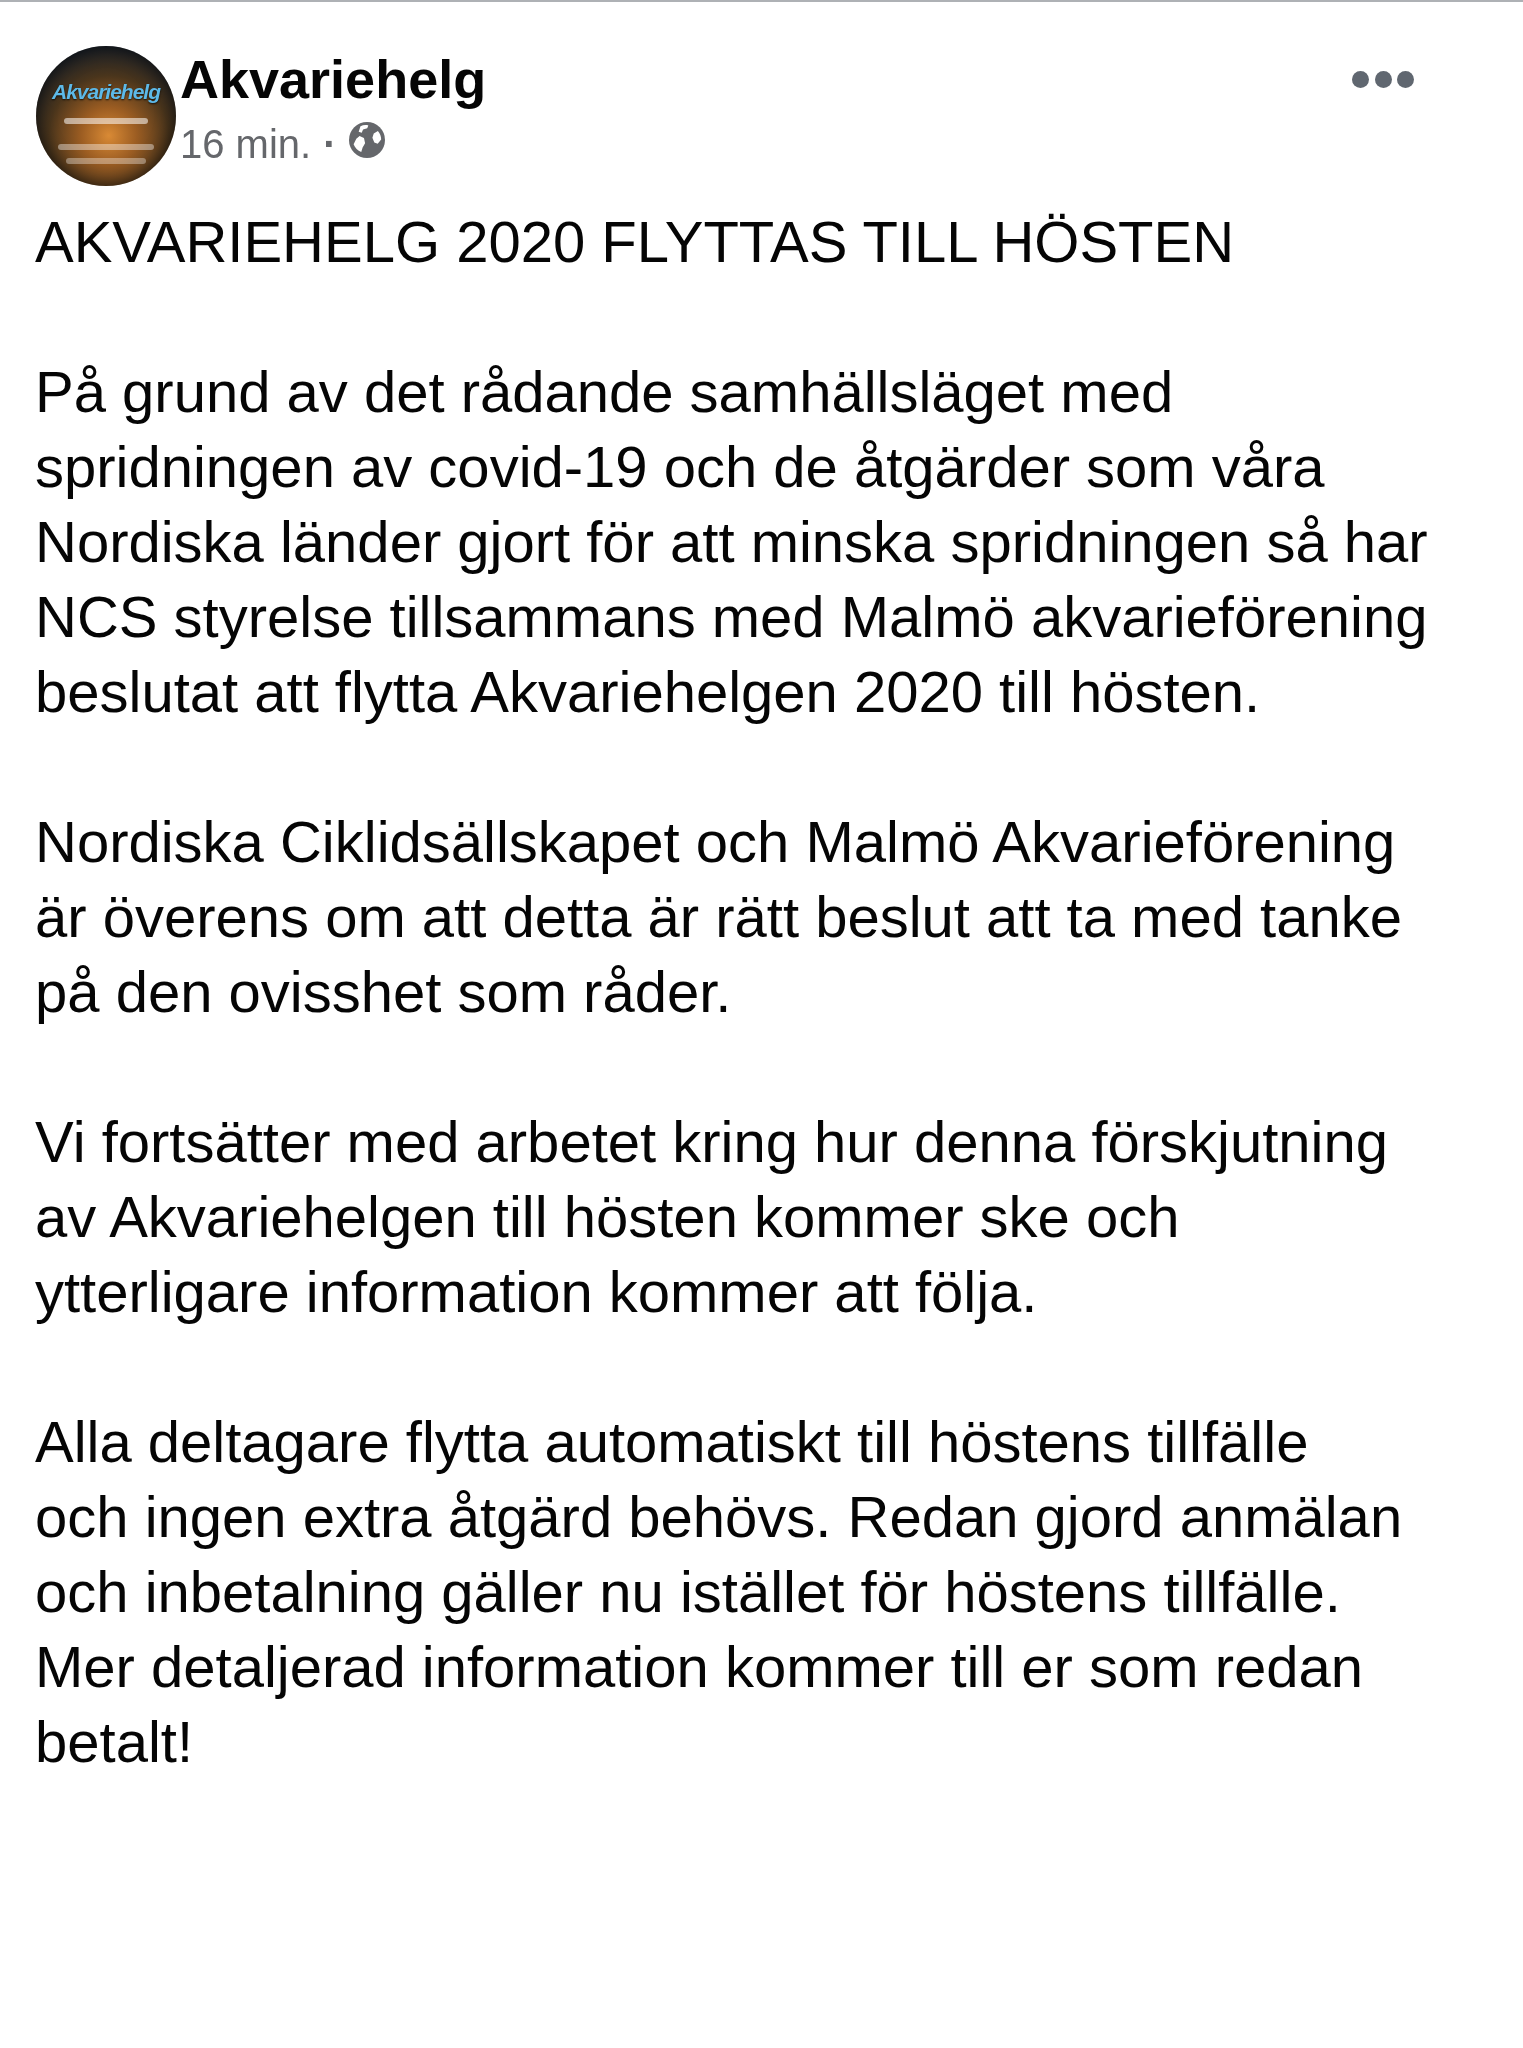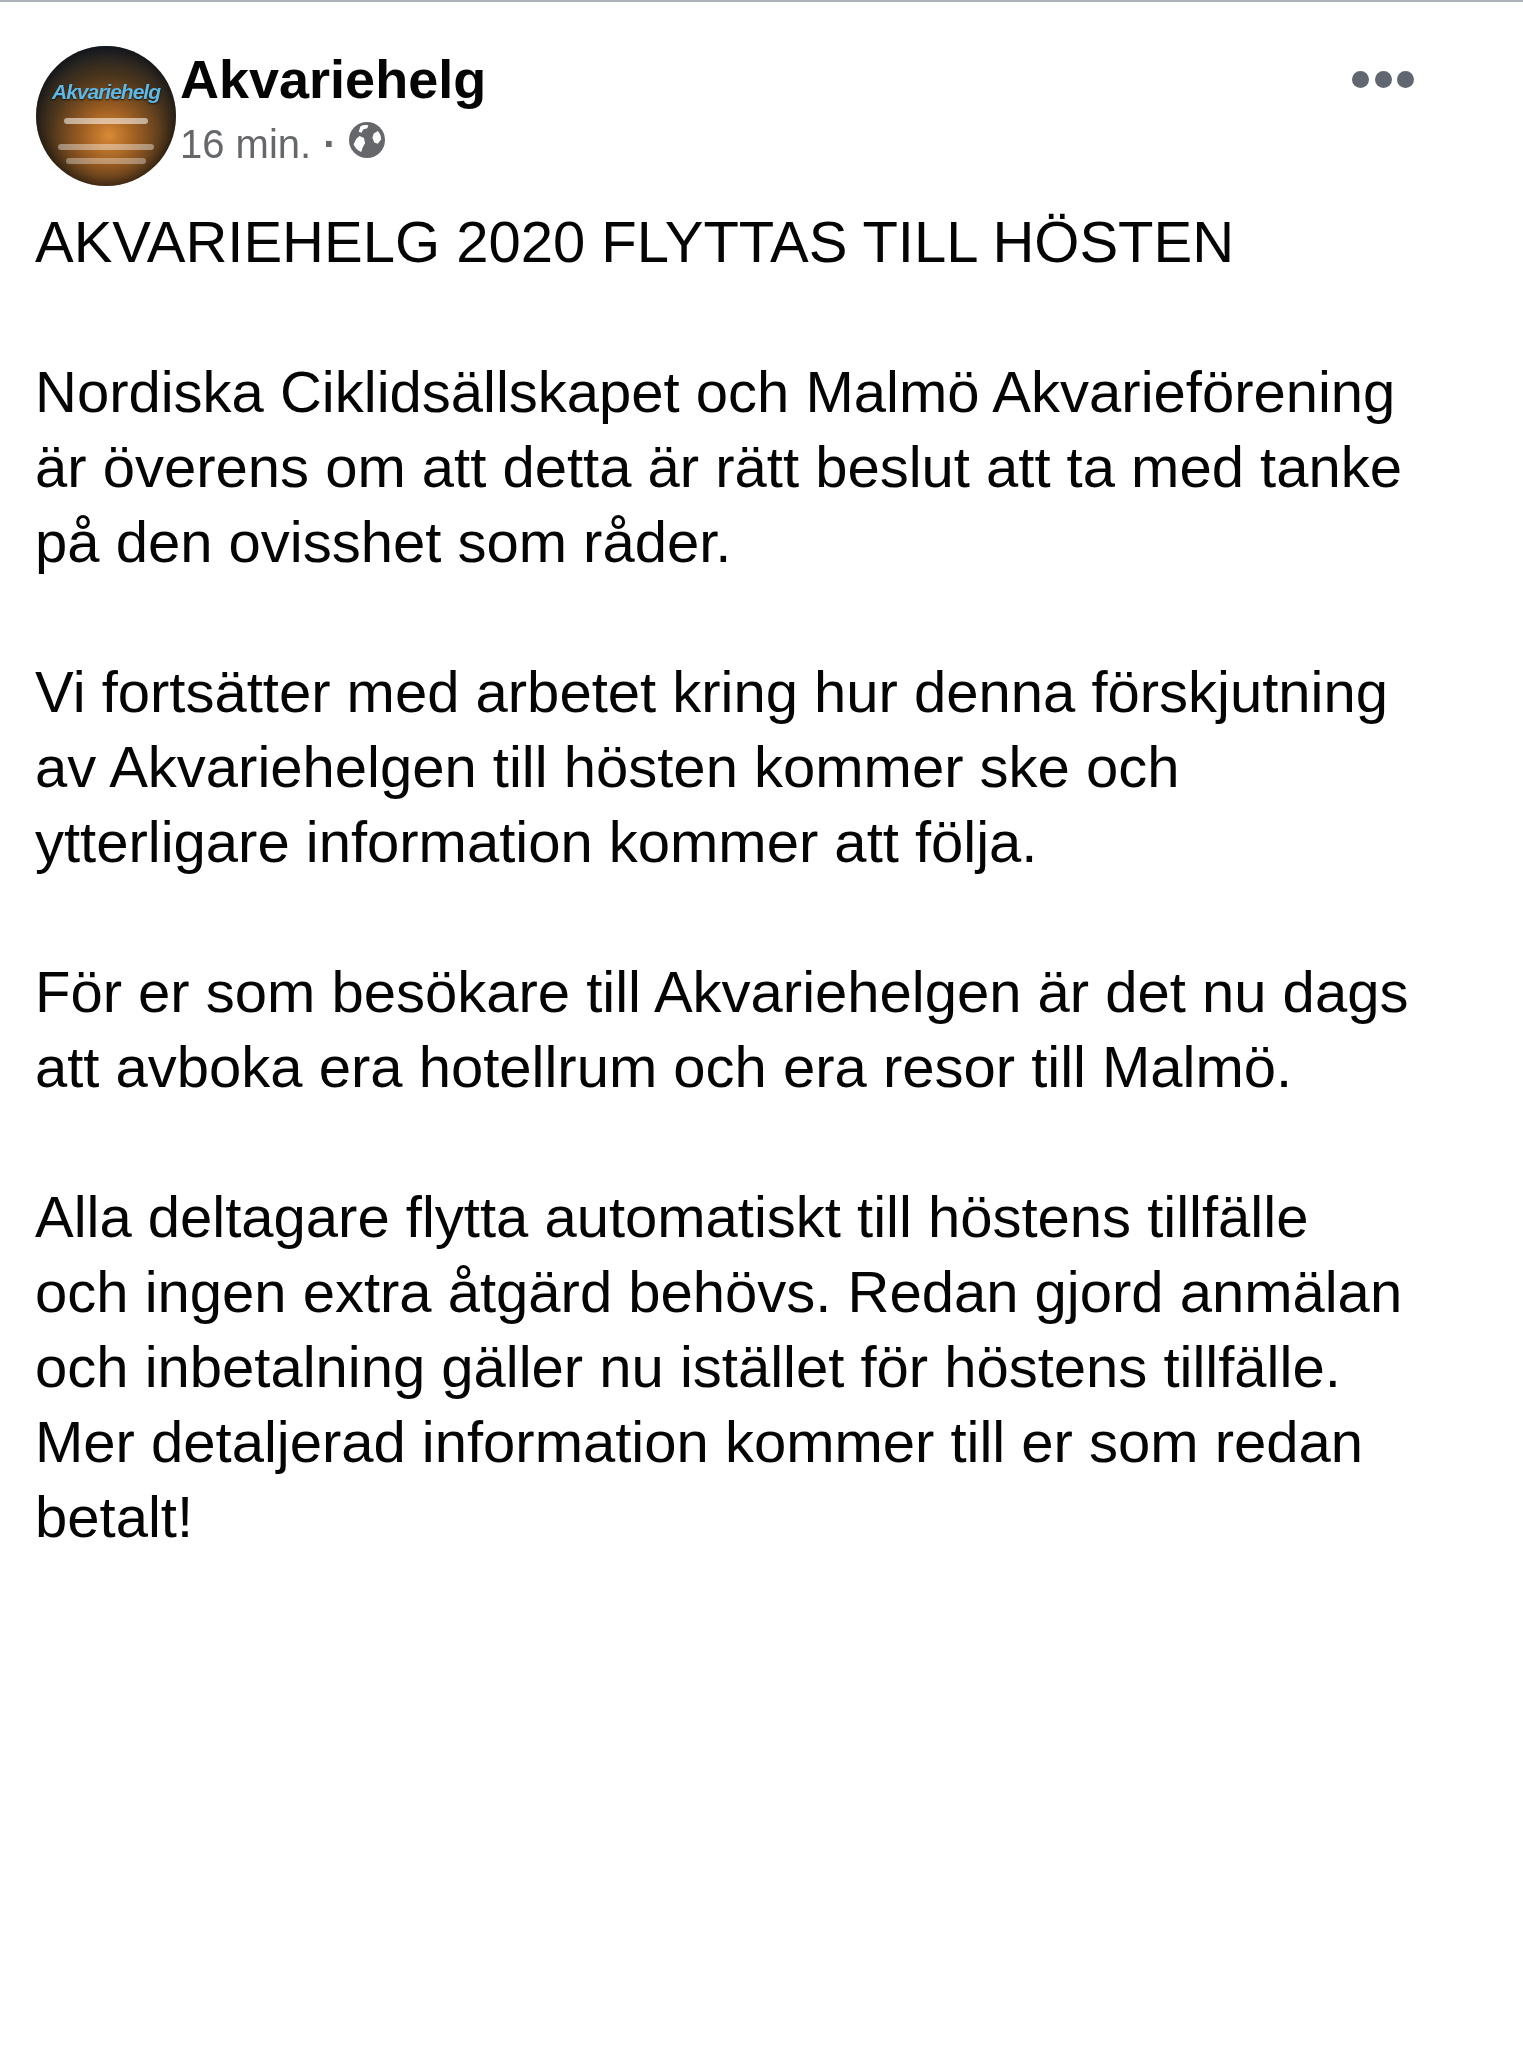--- a/index.html
+++ b/index.html
@@ -103,26 +103,29 @@
   <div class="menu-dots">
     <i></i>
     <i></i>
     <i></i>
   </div>
 
 </div>
 
 <div class="post-body">
   <p>AKVARIEHELG 2020 FLYTTAS TILL HÖSTEN</p>
+  <p>På grund av det rådande samhällsläget med
+spridningen av covid-19 och de åtgärder som våra
+Nordiska länder gjort för att minska spridningen så har
+NCS styrelse tillsammans med Malmö akvarieförening
+beslutat att flytta Akvariehelgen 2020 till hösten.</p>
   <p>Nordiska Ciklidsällskapet och Malmö Akvarieförening
 är överens om att detta är rätt beslut att ta med tanke
 på den ovisshet som råder.</p>
   <p>Vi fortsätter med arbetet kring hur denna förskjutning
 av Akvariehelgen till hösten kommer ske och
 ytterligare information kommer att följa.</p>
-  <p>För er som besökare till Akvariehelgen är det nu dags
-att avboka era hotellrum och era resor till Malmö.</p>
   <p>Alla deltagare flytta automatiskt till höstens tillfälle
 och ingen extra åtgärd behövs. Redan gjord anmälan
 och inbetalning gäller nu istället för höstens tillfälle.
 Mer detaljerad information kommer till er som redan
 betalt!</p>
 </div>
 
 </body></html>

